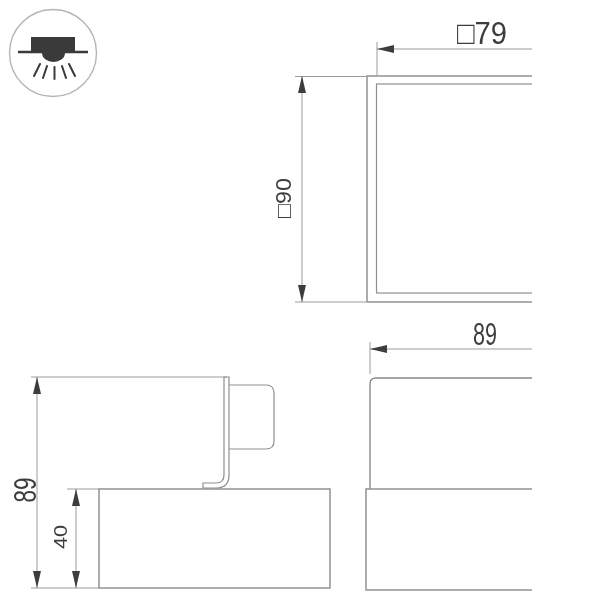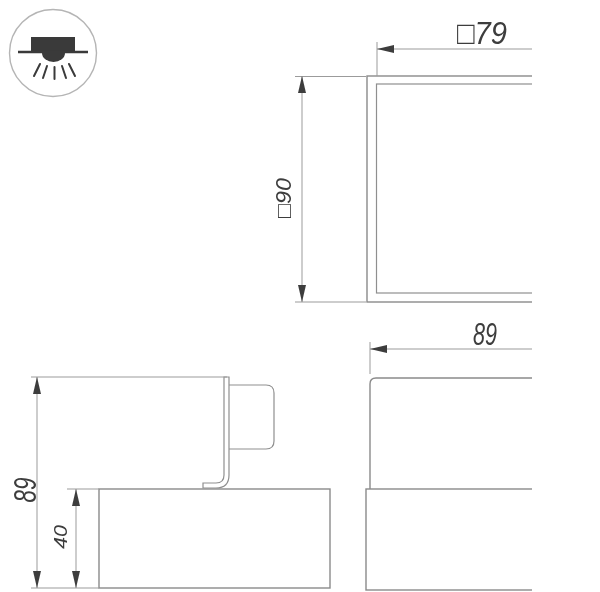--- a/index.html
+++ b/index.html
@@ -6,21 +6,20 @@
     margin: 0;
     padding: 0;
     background: #ffffff;
   }
   .canvas {
     position: relative;
     width: 532px;
     height: 592px;
     background: #ffffff;
     overflow: hidden;
-    font-style: italic;
   }
   svg { display: block; }
 
   
   .shape        { stroke: #8a8a8a; stroke-width: 1.4; fill: none; }
   .shape-thin   { stroke: #8f8f8f; stroke-width: 1.2; fill: none; }
   .dimline      { stroke: #9b9b9b; stroke-width: 1;   fill: none; }
   .arrowhead    { fill: #3d3d3d; stroke: none; }
   .dim-text {
     fill: #3d3d3d;

